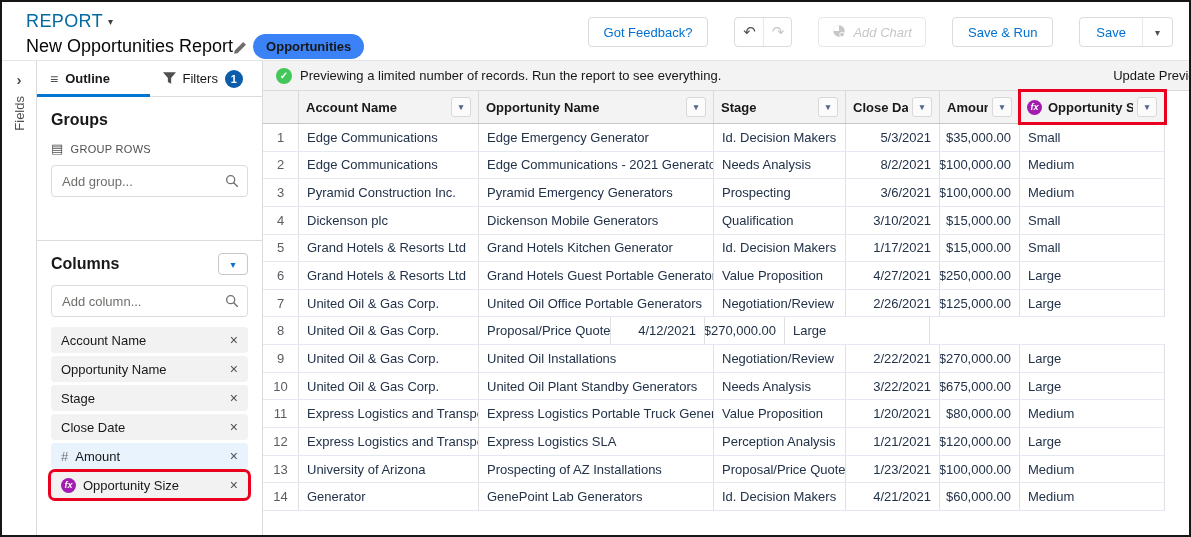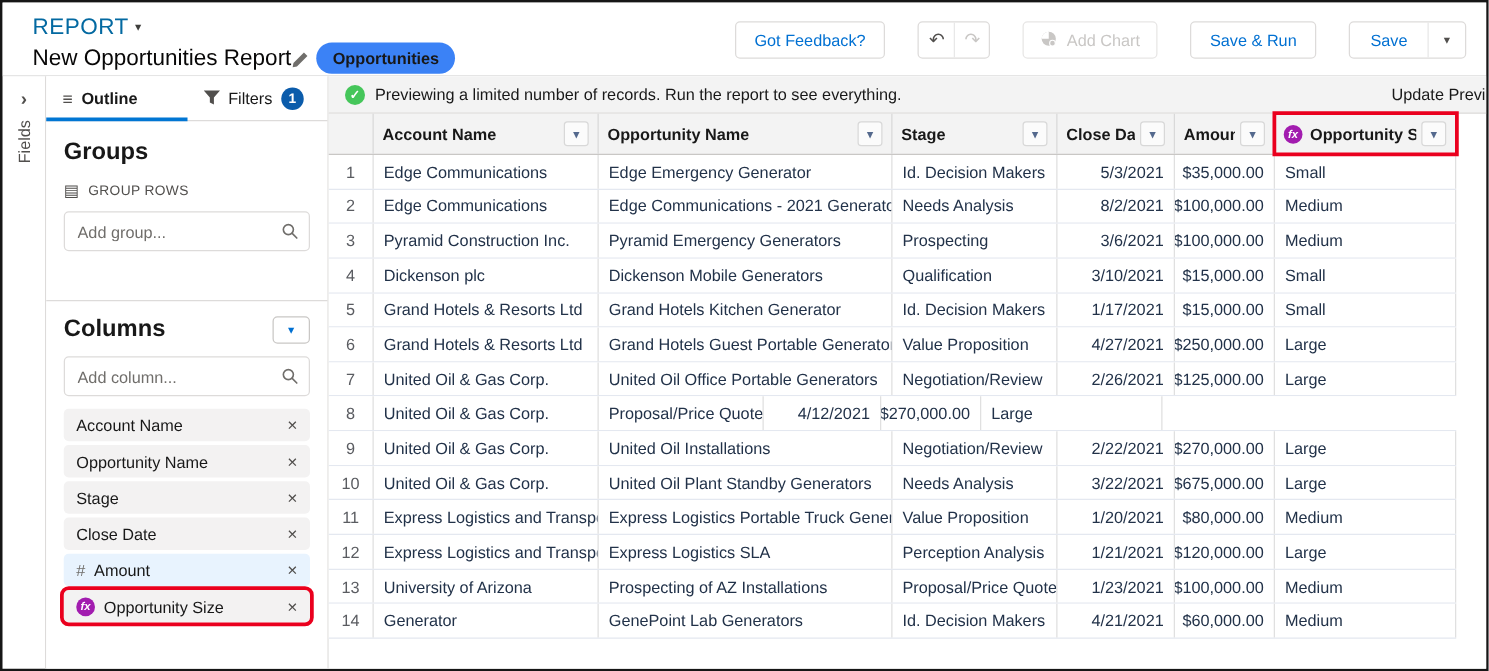--- a/index.html
+++ b/index.html
@@ -21,21 +21,21 @@
                border-radius:14px; padding:5px 13px; margin-left:6px; }
   .topbar-actions { display:flex; align-items:flex-start; gap:26px; padding-top:6px; }
   .btn { height:30px; display:flex; align-items:center; background:#fff;
          border:1px solid #dddbda; border-radius:4px; font-size:13px; }
   .btn-feedback { color:#0070d2; padding:0 15px; }
   .btn-grp { padding:0; }
   .btn-grp .seg { width:28px; height:100%; display:flex; align-items:center; justify-content:center; font-size:15px; }
   .btn-grp .seg + .seg { border-left:1px solid #e8e8e8; }
   .seg-undo { color:#514f4d; }
   .seg-redo { color:#c9c7c5; }
-  .btn-addchart { color:#c9c7c5; padding:0 13px; gap:7px; border-color:#e7e6e5; }
+  .btn-addchart { color:#c9c7c5; padding:0 13px; gap:7px; border-color:#e7e6e5;font-style:italic; }
   .btn-saverun { color:#0070d2; padding:12px 15px; }
   .btn-save { padding:0; }
   .btn-save .save-main { color:#0070d2; padding:0 16px; height:100%; display:flex; align-items:center; }
   .btn-save .save-chev { width:30px; height:100%; display:flex; align-items:center; justify-content:center;
                          border-left:1px solid #e8e8e8; color:#514f4d; font-size:10px; }
 
   
   .bodywrap { flex:1; display:flex; border-top:1px solid #e5e5e5; min-height:0; }
 
   .fields-strip { width:35px; flex:0 0 35px; border-right:1px solid #dddbda;
@@ -46,21 +46,21 @@
   .sidebar { width:226px; flex:0 0 226px; border-right:1px solid #dddbda; display:flex; flex-direction:column; background:#fff; }
   .tabs { height:36px; flex:0 0 36px; display:flex; border-bottom:1px solid #dddbda; }
   .tab { flex:1; display:flex; align-items:center; gap:7px; padding:0 13px; font-size:13px; color:#181818; position:relative; cursor:default; }
   .tab .t-icon { color:#514f4d; font-size:14px; line-height:1; }
   .tab.active { font-weight:700; }
   .tab.active::after { content:""; position:absolute; left:0; right:0; bottom:-1px; height:3px; background:#0176d3; }
   .tab-badge { min-width:18px; height:18px; border-radius:50%; background:#0b5cab; color:#fff;
                font-size:11px; font-weight:700; display:flex; align-items:center; justify-content:center; }
 
   .sect-groups { flex:0 0 144px; padding:14px 14px 0; border-bottom:1px solid #dddbda; }
-  .sect-heading { font-size:19px; font-weight:700; color:#181818; }
+  .sect-heading { font-size:16px; font-weight:700; color:#181818; }
   .group-rows { display:flex; align-items:center; gap:7px; margin:12px 0 9px;
                 font-size:11px; color:#514f4d; letter-spacing:.3px; }
   .group-rows .gr-icon { font-size:13px; color:#514f4d; }
   .input-wrap { position:relative; }
   .input-wrap input { width:100%; height:32px; border:1px solid #dddbda; border-radius:4px;
                       padding:0 30px 0 10px; font-size:13px; color:#181818;
                       font-family:"Liberation Sans",sans-serif; outline:none; }
   .input-wrap input::placeholder { color:#706e6b; opacity:1; }
   .input-wrap .mag { position:absolute; right:9px; top:9px; }
 

